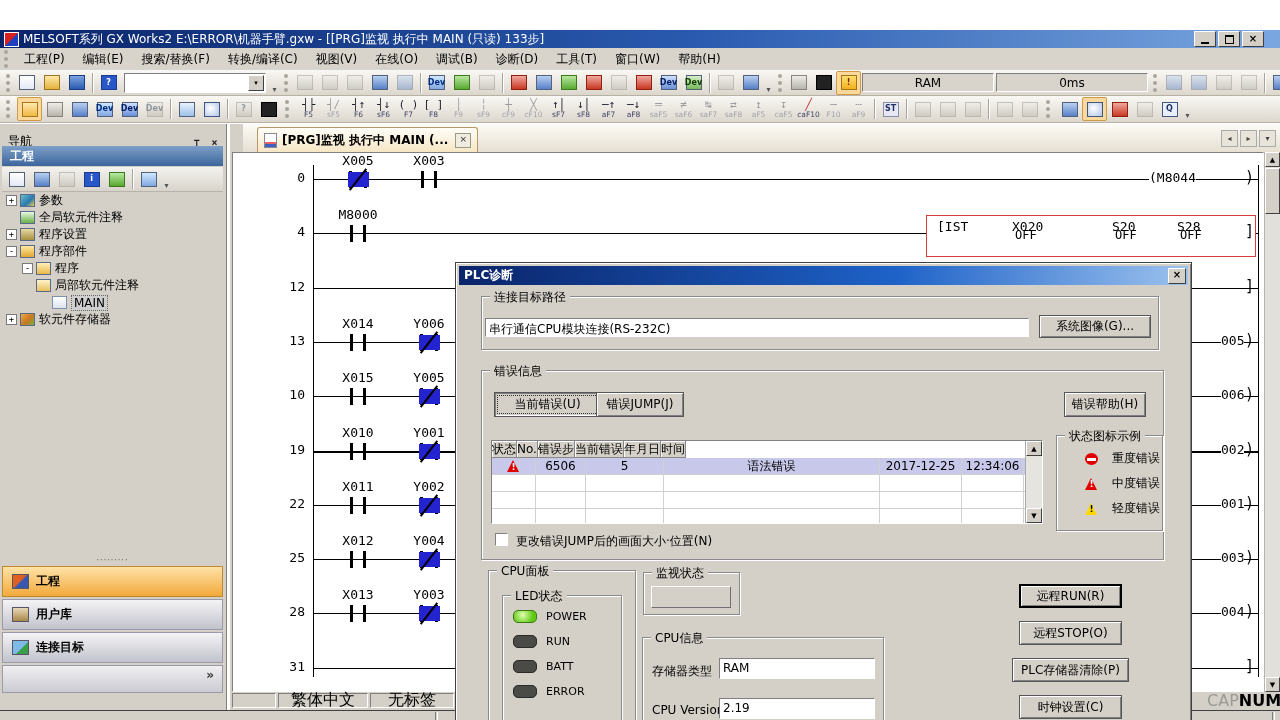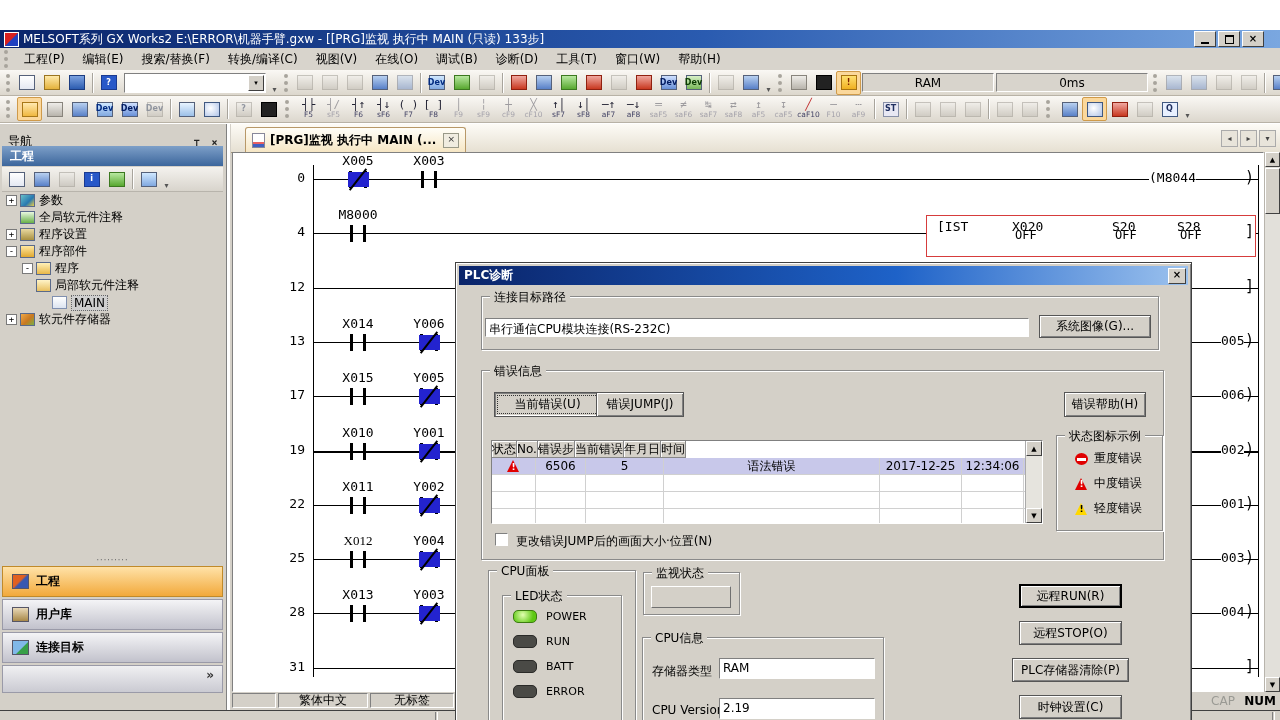--- a/index.html
+++ b/index.html
@@ -94,21 +94,21 @@
         background:linear-gradient(#f4f4f6,#c2c2cc);border:1px solid #9a9aa8}
   .nbtn.active{background:linear-gradient(#ffe2a8,#f2a93b);border-color:#c08a2a}
   .nbi{width:17px;height:15px;margin:0 7px 0 9px;border:1px solid #556;box-sizing:border-box}
   .nbi-proj{background:linear-gradient(135deg,#e06020 45%,#3858b0 55%)}
   .nbi-lib{background:linear-gradient(180deg,#e8d8b8,#a88848)}
   .nbi-conn{background:linear-gradient(135deg,#80b8e8 55%,#38a048 60%)}
   #navmore{height:28px;margin-top:2px;background:linear-gradient(#f0f0f2,#cacad2);border:1px solid #9a9aa8;
            display:flex;align-items:flex-start;justify-content:flex-end;padding:2px 8px 0 0;box-sizing:border-box;font-weight:bold;color:#333}
   
   #editor{left:230px;top:124px;width:1050px;height:586px;background:#d4d0c8}
-  #tabbar{position:absolute;left:1px;top:0;right:0;height:28px;background:linear-gradient(#fdfbf6,#e6e0d2);border-bottom:1px solid #a89878}
+  #tabbar{position:absolute;left:13px;top:0;right:0;height:28px;background:linear-gradient(#fdfbf6,#e6e0d2);border-bottom:1px solid #a89878}
   #tab{position:absolute;left:14px;top:3px;height:24px;display:flex;align-items:center;padding:0 6px;
        background:linear-gradient(#fffef8,#f6e6c4);border:1px solid #b89868;border-bottom:none;border-radius:3px 3px 0 0}
   #tabicon{width:11px;height:13px;background:linear-gradient(180deg,#fff 60%,#e86060 62%,#e86060 75%,#4060c0 77%);border:1px solid #889;margin-right:5px}
   #tabtext{font-weight:bold;white-space:nowrap}
   #tabclose{width:14px;height:13px;margin-left:7px;background:#f0ece0;border:1px solid #998;
             font:9px/11px "DejaVu Sans",sans-serif;text-align:center;color:#333}
   #tabnav{position:absolute;right:4px;top:6px;display:flex;gap:2px}
   .tnbtn{width:15px;height:15px;background:#e8e4da;border:1px solid #aaa;font-size:8px;display:flex;align-items:center;justify-content:center;color:#444}
   #lcanvas{position:absolute;left:2px;top:28px;width:1032px;height:540px;background:#fff;
            border:1px solid;border-color:#808080 #fff #fff #808080;box-sizing:border-box;overflow:hidden}
@@ -127,21 +127,21 @@
   .istbox{position:absolute;left:693px;top:-18px;width:330px;height:42px;background:#fff;border:1px solid #d63c3c;box-sizing:border-box}
   .istop{position:absolute;left:10px;top:3px;font:13px "DejaVu Sans Mono",monospace}
   .ista{position:absolute;top:3px;font:13px "DejaVu Sans Mono",monospace}
   .istv{position:absolute;top:12px;font:12px "DejaVu Sans Mono",monospace;color:#000000}
   #vscroll{position:absolute;right:0;top:28px;width:15px;height:540px;background:#e2e0da;border-left:1px solid #b8b4ac}
   .sbtn{position:absolute;left:0;width:15px;height:15px;background:#d4d0c8;border:1px solid;border-color:#fff #404040 #404040 #fff;
         font-size:7px;display:flex;align-items:center;justify-content:center;box-sizing:border-box}
   #sthumb{position:absolute;left:0;top:16px;width:15px;height:46px;background:#d4d0c8;border:1px solid;border-color:#fff #404040 #404040 #fff;box-sizing:border-box}
   #estatus{position:absolute;left:0;right:0;top:568px;height:17px;background:#d4d0c8;display:flex;align-items:center;gap:2px;padding:0 2px;box-sizing:border-box}
   .sc{height:15px;border:1px solid;border-color:#808080 #fff #fff #808080;display:flex;align-items:center;justify-content:center;
-      font-size:12px;box-sizing:border-box;white-space:nowrap}
+      font-size:16px;box-sizing:border-box;white-space:nowrap}
   .scfill{flex:1;border-color:transparent}
   #bottomstrip{left:0;top:710px;width:1280px;height:10px;background:#d4d0c8;border-top:1px solid #404040}
   .vdiv{position:absolute;top:1px;width:1px;height:8px;border-left:1px solid #808080;border-right:1px solid #fff}
   
   #dlg{left:455px;top:262px;width:735px;height:470px;background:#d4d0c8;border:1px solid #404040;
        box-shadow:inset 1px 1px 0 #fff,inset -1px -1px 0 #808080;z-index:60}
   #dtitle{position:absolute;left:3px;top:3px;right:3px;height:19px;background:linear-gradient(90deg,#0a246a,#1e62c8 60%,#9cc2ee);
           color:#fff;font-weight:bold;display:flex;align-items:center;padding-left:5px;box-sizing:border-box}
   #dclose{position:absolute;right:2px;top:2px;width:16px;height:14px;background:#d4d0c8;border:1px solid;border-color:#fff #404040 #404040 #fff;
           font:bold 10px/12px "DejaVu Sans",sans-serif;text-align:center;color:#000}
@@ -163,21 +163,21 @@
   .trow.selrow{background:#c8c8ea}
   .tcw1{width:44px}.tcw2{width:50px}.tcw3{width:78px}.tcw4{width:216px}.tcw5{width:82px}.tcw6{width:62px}
   #tsb{position:absolute;right:0;top:0;bottom:0;width:16px;background:#e6e4de;border-left:1px solid #aaa}
   .sev{width:13px;height:12px;position:relative;display:inline-block;flex:none}
   .sev-major::before{content:"";position:absolute;inset:0;border-radius:50%;background:#e00000}
   .sev-major::after{content:"";position:absolute;left:2px;right:2px;top:5px;height:3px;background:#fff}
   .sev-mod::before{content:"";position:absolute;left:0;top:0;border-left:6px solid transparent;border-right:6px solid transparent;border-bottom:12px solid #e00000}
   .sev-mod::after{content:"!";position:absolute;left:4.5px;top:1.5px;font:bold 9px/10px "DejaVu Sans",sans-serif;color:#fff}
   .sev-min::before{content:"";position:absolute;left:0;top:0;border-left:6px solid transparent;border-right:6px solid transparent;border-bottom:12px solid #ffd800}
   .sev-min::after{content:"!";position:absolute;left:4.5px;top:1.5px;font:bold 9px/10px "DejaVu Sans",sans-serif;color:#000}
-  .legrow{display:flex;align-items:center;gap:6px;height:25px;padding-left:18px}
+  .legrow{display:flex;align-items:center;gap:14px;height:25px;padding-left:28px}
   .led{width:22px;height:11px;border-radius:5px;background:#4a4a46;border:1px solid #2a2a28;flex:none}
   .led.on{background:radial-gradient(circle at 40% 35%,#e2ffb0,#5ec814 70%);border-color:#3c7c10}
   .ledrow{display:flex;align-items:center;gap:9px;height:25px;padding-left:10px;font-size:11px}
   .panel3d{position:absolute;background:#d4d0c8;border:1px solid;border-color:#fff #707070 #707070 #fff}
   .dlabel{position:absolute;white-space:nowrap}
 </style>
 </head>
 <body>
 
 <div class="abs" id="topwhite"></div>
@@ -650,21 +650,21 @@
         <div class="cbar" style="left: 130px;"></div>
         <span class="clab" style="left: 196px;">Y006</span>
         <div class="cbar" style="left: 187px;"></div>
         <div class="cbar" style="left: 202px;"></div>
         <div class="ncfill" style="left: 186px;"></div>
         <div class="ncslash" style="left: 195px;"></div>
         <span class="coiltxt" style="left: 988px;">005</span>
         <span class="cparen">)</span>
       </div>
       <div class="lrow" style="top: 243px;">
-        <span class="rnum">17</span>
+        <span class="rnum">10</span>
         <div class="rline"></div>
         <span class="clab" style="left: 125px;">X015</span>
         <div class="cbar" style="left: 117px;"></div>
         <div class="cbar" style="left: 130px;"></div>
         <span class="clab" style="left: 196px;">Y005</span>
         <div class="cbar" style="left: 187px;"></div>
         <div class="cbar" style="left: 202px;"></div>
         <div class="ncfill" style="left: 186px;"></div>
         <div class="ncslash" style="left: 195px;"></div>
         <span class="coiltxt" style="left: 988px;">006</span>
@@ -694,21 +694,21 @@
         <div class="cbar" style="left: 187px;"></div>
         <div class="cbar" style="left: 202px;"></div>
         <div class="ncfill" style="left: 186px;"></div>
         <div class="ncslash" style="left: 195px;"></div>
         <span class="coiltxt" style="left: 988px;">001</span>
         <span class="cparen">)</span>
       </div>
       <div class="lrow" style="top: 406px;">
         <span class="rnum">25</span>
         <div class="rline"></div>
-        <span class="clab" style="left: 125px; font-family: Liberation Serif, serif;">X012</span>
+        <span class="clab" style="left: 125px;">X012</span>
         <div class="cbar" style="left: 117px;"></div>
         <div class="cbar" style="left: 130px;"></div>
         <span class="clab" style="left: 196px;">Y004</span>
         <div class="cbar" style="left: 187px;"></div>
         <div class="cbar" style="left: 202px;"></div>
         <div class="ncfill" style="left: 186px;"></div>
         <div class="ncslash" style="left: 195px;"></div>
         <span class="coiltxt" style="left: 988px;">003</span>
         <span class="cparen">)</span>
       </div>

